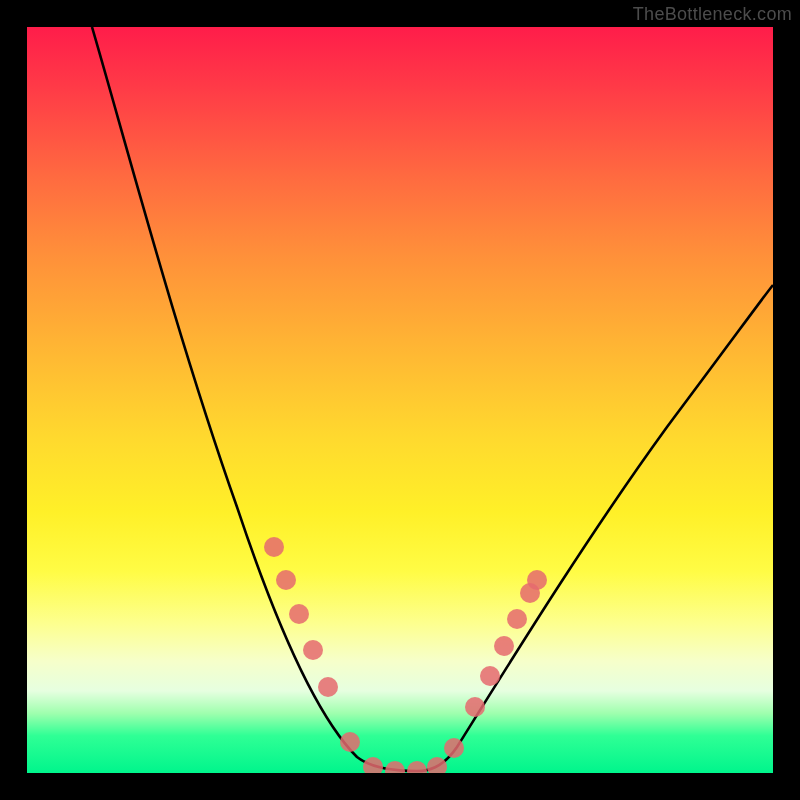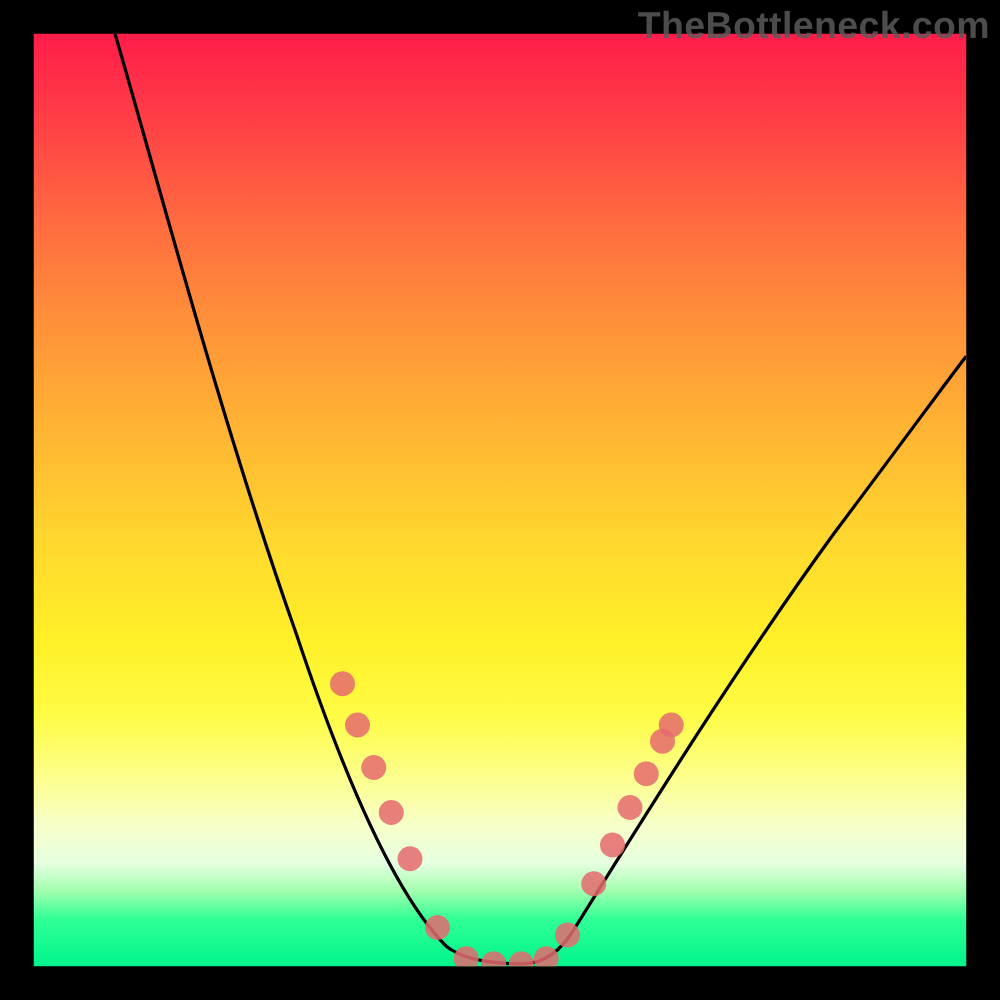--- a/index.html
+++ b/index.html
@@ -41,22 +41,22 @@
       #9fffae 92%,
       #2fff95 95%,
       #00f58c 100%
     );
   }
   .watermark {
     position: absolute;
     top: 4px;
     right: 8px;
     color: #5a5a5a;
-    font-size: 30px;
-    font-weight: 700;
+    font-size: 18px;
+    font-weight: 400;
     letter-spacing: 0.3px;
     opacity: 0.85;
     z-index: 10;
   }
   svg.curve {
     position: absolute;
     left: 0;
     top: 0;
     width: 746px;
     height: 746px;

